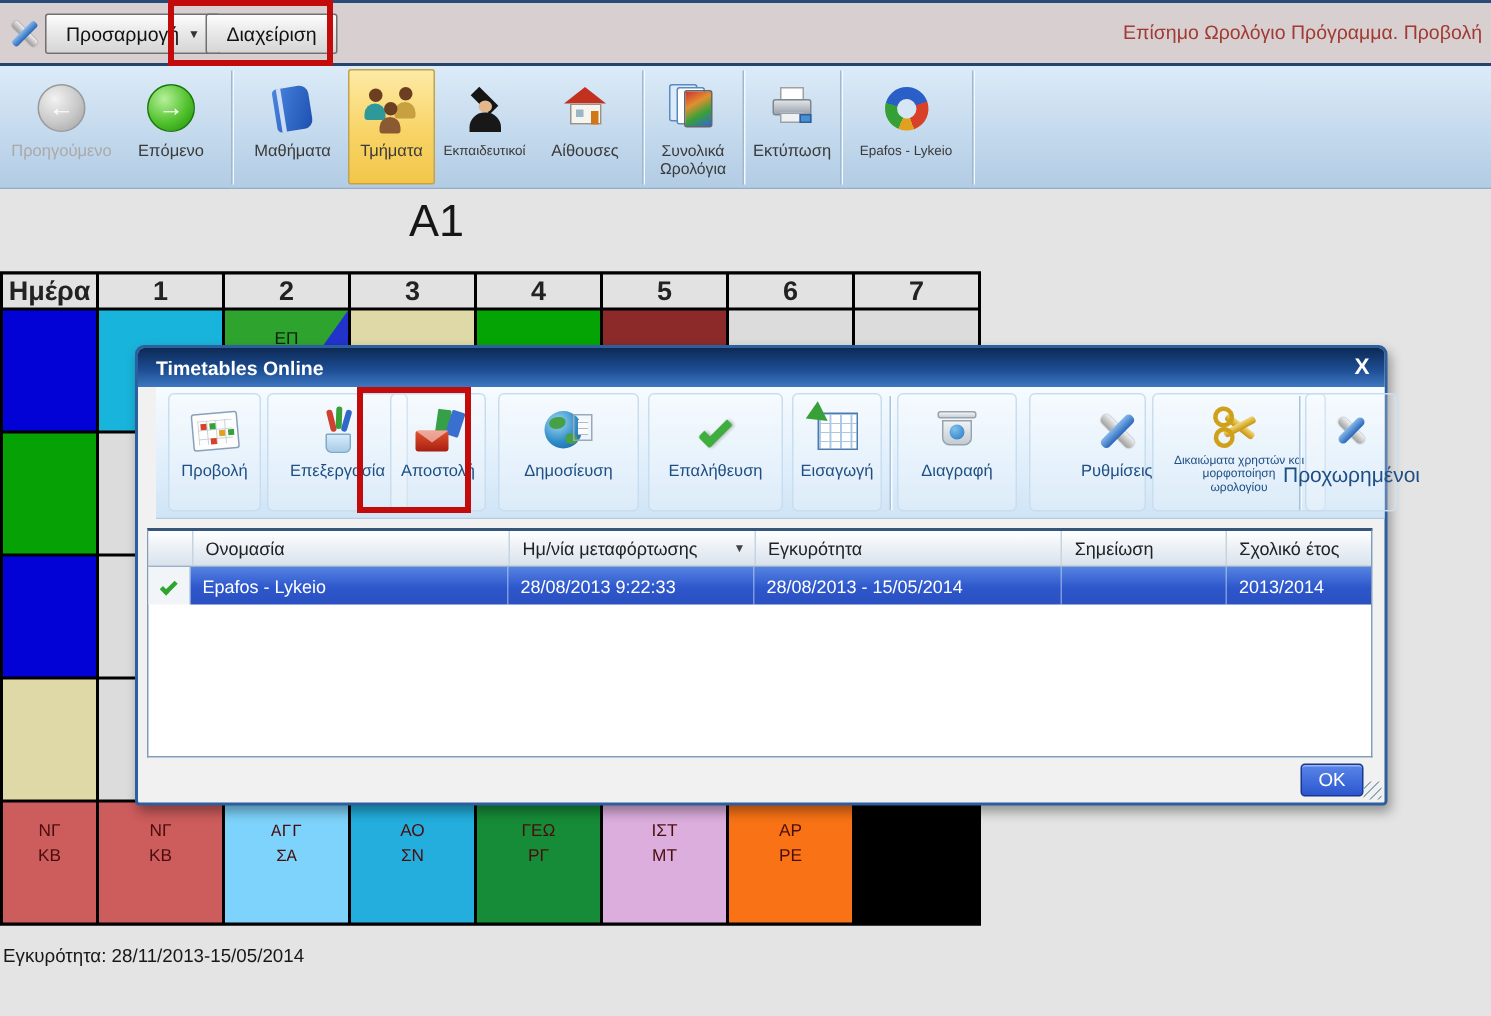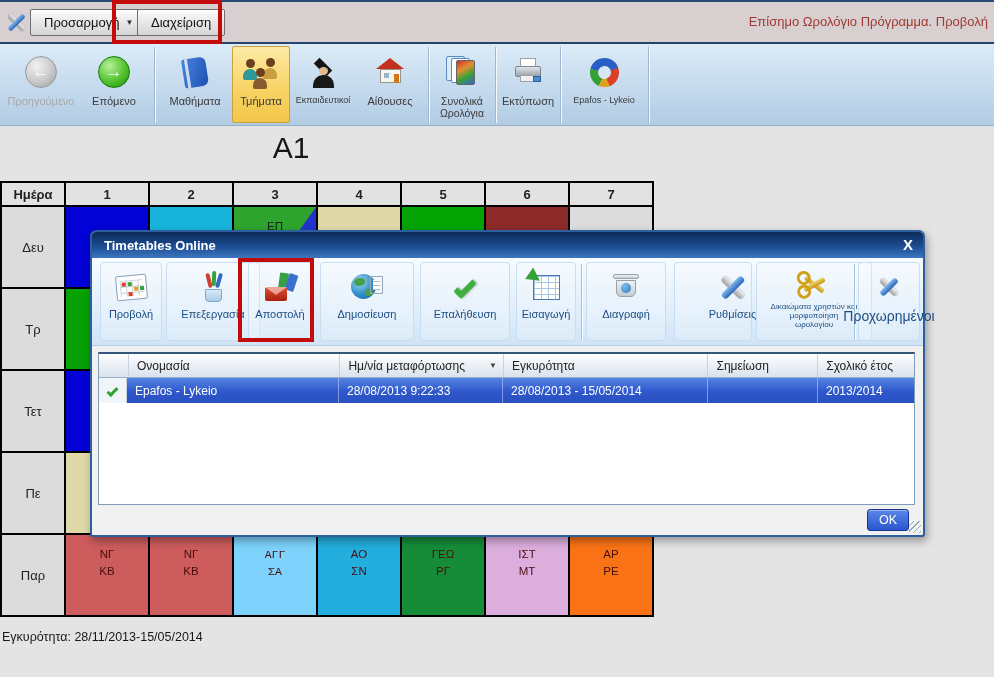--- a/index.html
+++ b/index.html
@@ -81,39 +81,39 @@
   .printicon .pimg { position:absolute; top:19px; left:21px; width:8px; height:6px; background:#4a90d0; border:1px solid #2a60a0; }
 
   .cycicon { position:relative; width:29px; height:29px; border-radius:50%; transform:rotate(-20deg);
              background:conic-gradient(#2a5fc8 0 25%, #d84028 25% 50%, #e0a020 50% 62%, #35a035 62% 85%, #2a5fc8 85%); }
   .cycicon::after { content:""; position:absolute; left:8px; top:8px; width:13px; height:13px; border-radius:50%; background:#d7e6f3; }
 
   
   #pagetitle { left:0; top:131px; width:582px; text-align:center; font-size:30px; color:#161616; }
   #grid { left:0; top:181px; display:grid; grid-template-columns:62px repeat(7,82px);
           grid-template-rows:22px repeat(5,80px); gap:2px; background:#000; border:2px solid #000; z-index:2; }
-  .ghead { background:#e2e2e2; font-weight:bold; font-size:13px; display:flex; align-items:center; justify-content:center; }
+  .ghead { background:#e2e2e2; font-weight:bold; font-size:18px; display:flex; align-items:center; justify-content:center; }
   .gday  { background:#dcdcdc; font-size:13px; display:flex; align-items:center; justify-content:center; }
   .gcell { position:relative; display:flex; flex-direction:column; align-items:center; padding-top:11px;
            font-size:11.5px; line-height:1.5; }
   .gcell.fri { color:#4a0d0d; }
   .gcell.mon3 { color:#0d220d; }
   .tri { position:absolute; right:0; top:0; width:0; height:0; border-top:38px solid transparent; border-right:27px solid #2233cc; }
 
   #statusline { left:2px; top:630px; font-size:12.5px; color:#181818; }
 
   
   #dialog { left:90px; top:230px; width:835px; height:307px; background:#f1f1f2;
             border:2px solid #2d5f9e; border-radius:6px 6px 3px 3px; box-shadow:2px 4px 8px rgba(0,0,0,.35); z-index:10; }
   #dlg-title { position:absolute; left:0; top:0; right:0; height:26px; border-radius:4px 4px 0 0;
                background:linear-gradient(#0c2a55,#1c4c92 55%,#3d77c0); color:#fff; font-size:13px; font-weight:bold;
                display:flex; align-items:center; padding-left:12px; }
   #dlg-close { position:absolute; right:10px; top:4px; color:#fff; font-size:15px; font-weight:bold; line-height:18px; }
 
-  #dlg-toolbar { position:absolute; left:0; top:26px; right:0; height:88px;
+  #dlg-toolbar { position:absolute; left:12px; top:26px; right:0; height:88px;
                  background:linear-gradient(#f6fbff,#dcecfa 70%,#cfe4f6); border-bottom:1px solid #b5cde4; }
   .dbtn { position:absolute; top:4px; height:79px; display:flex; flex-direction:column; align-items:center;
           padding-top:3px; border:1px solid #c9ddf0; border-radius:4px; background:rgba(255,255,255,.22); }
   .dbtn .dic { height:42px; display:flex; align-items:center; justify-content:center; }
   .dbtn .dlbl { font-size:11px; color:#1d4e84; text-align:center; line-height:1.15; }
   .dbtn .dlbl.tiny { font-size:8px; }
   .dbtn .dlbl.small { font-size:14px; }
   .dsep { position:absolute; top:6px; height:76px; width:1px; background:#a8c4dd; box-shadow:1px 0 0 #f6fbff; }
 
   .calicon { width:31px; height:25px; background:#fdfdfd; border:1px solid #8aa0b8; transform:rotate(-5deg);
@@ -333,21 +333,20 @@
 <div class="abs" id="grid">
   <div class="ghead">Ημέρα</div>
   <div class="ghead">1</div>
   <div class="ghead">2</div>
   <div class="ghead">3</div>
   <div class="ghead">4</div>
   <div class="ghead">5</div>
   <div class="ghead">6</div>
   <div class="ghead">7</div>
 
-  <div class="gday">Δευ</div>
   <div class="gcell" style="background: rgb(2, 2, 214);"></div>
   <div class="gcell" style="background: rgb(25, 180, 219);"></div>
   <div class="gcell mon3" style="background: rgb(46, 164, 46);">
     <span>ΕΠ</span>
     <span class="tri"></span>
   </div>
   <div class="gcell" style="background: rgb(223, 217, 168);"></div>
   <div class="gcell" style="background: rgb(4, 164, 4);"></div>
   <div class="gcell" style="background: rgb(140, 42, 42);"></div>
   <div class="gcell" style="background: rgb(220, 220, 220);"></div>

